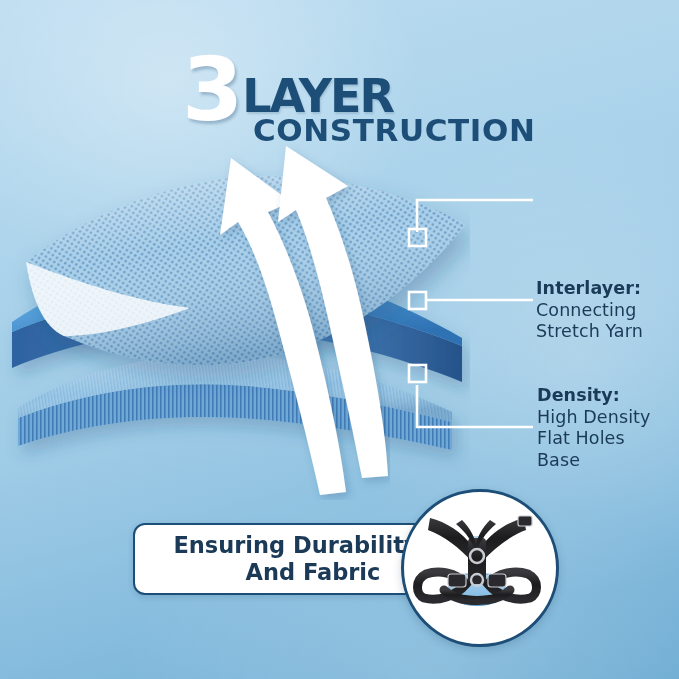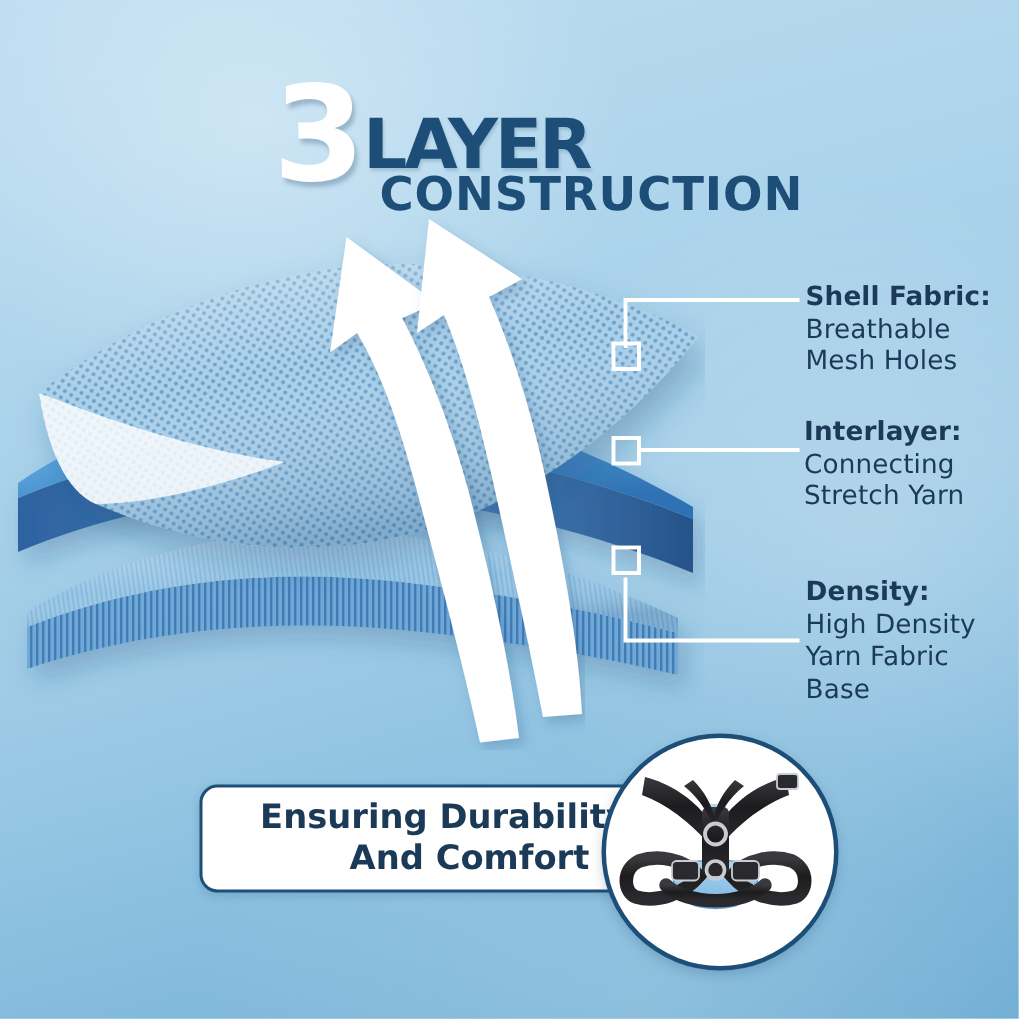--- a/index.html
+++ b/index.html
@@ -202,43 +202,38 @@
         <path d="M417,385 L417,427 L533,427"></path>
       </g>
       <g fill="none" stroke="#ffffff" stroke-width="2.6">
         <rect x="409" y="229" width="17" height="17"></rect>
         <rect x="409" y="292" width="17" height="17"></rect>
         <rect x="409" y="365" width="17" height="17"></rect>
       </g>
     </svg>
   </div>
 
-  <div class="callout-label" id="label-shell">
-    <span class="hd">Shell Fabric:</span>
-    <span class="bd">Breathable</span>
-    <span class="bd">Mesh Holes</span>
-  </div>
 
   <div class="callout-label" id="label-inter">
     <span class="hd">Interlayer:</span>
     <span class="bd">Connecting</span>
     <span class="bd">Stretch Yarn</span>
   </div>
 
   <div class="callout-label" id="label-lining">
     <span class="hd">Density:</span>
     <span class="bd">High Density</span>
-    <span class="bd">Yarn Fabric</span>
+    <span class="bd">Flat Holes</span>
     <span class="bd">Base</span>
   </div>
 
   <div id="banner">
     <div id="banner-text">
       <span class="l1">Ensuring Durability</span>
-      <span class="l2">And Comfort</span>
+      <span class="l2">And Fabric</span>
     </div>
   </div>
 
   <div id="product-circle">
     <svg width="146" height="146" viewBox="0 0 146 146">
       <defs>
         <linearGradient id="strapG" x1="0" y1="0" x2="0" y2="1">
           <stop offset="0%" stop-color="#3a3a3e"></stop>
           <stop offset="45%" stop-color="#1c1c1e"></stop>
           <stop offset="100%" stop-color="#2b2b2f"></stop>

